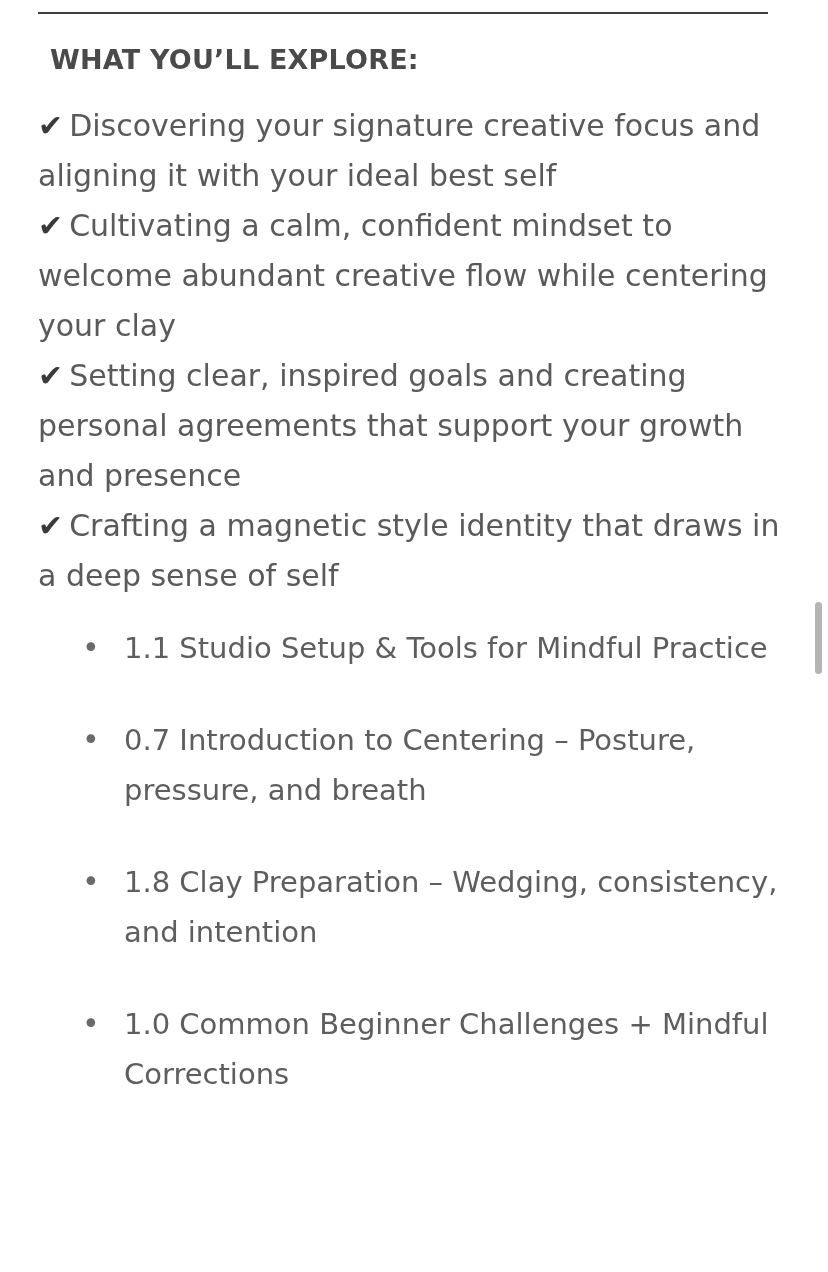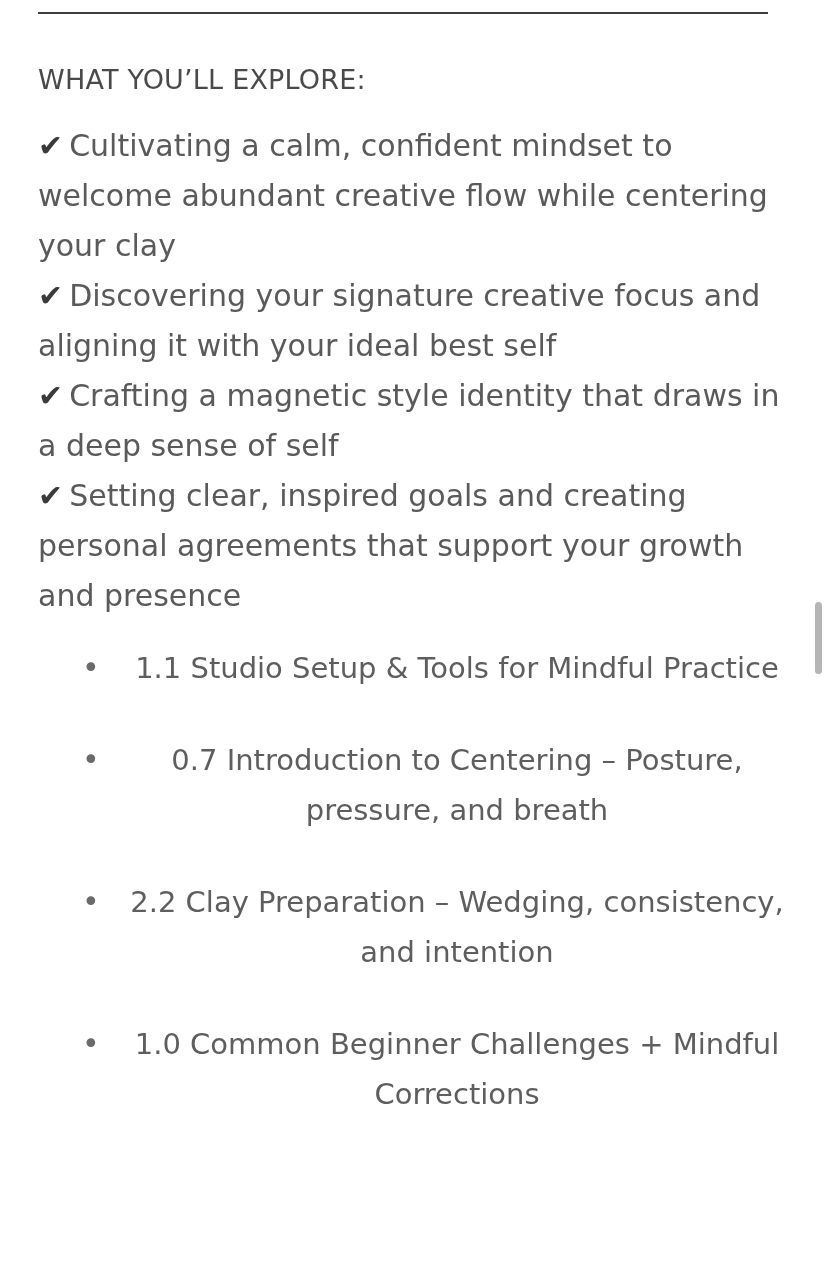--- a/index.html
+++ b/index.html
@@ -31,24 +31,24 @@
   }
   .content {
     position: absolute;
     left: 0;
     top: 0;
     width: 828px;
     padding: 0 38px;
     box-sizing: border-box;
   }
   .section-heading {
-    margin: 0;
-    padding-top: 64px;
+    margin: 12px;
+    padding-top: 32px;
     font-size: 27px;
-    font-weight: normal;
+    font-weight: bold;
     letter-spacing: 0.2px;
     color: #4a4a4a;
     font-family: "DejaVu Sans", sans-serif;
   }
   .check-list {
     margin: 26px 0 0 0;
     padding: 0;
     list-style: none;
   }
   .check-list li {
@@ -62,21 +62,20 @@
   .check-mark {
     font-size: 30px;
     color: #3a3a3a;
     font-weight: bold;
     margin-right: 6px;
   }
   .num-list {
     margin: 22px 0 0 0;
     padding: 0 0 0 44px;
     list-style: none;
-    text-align: center;
   }
   .num-list li {
     position: relative;
     font-size: 29px;
     line-height: 50px;
     color: #5e5e5e;
     margin: 0 0 42px 0;
     padding-left: 42px;
   }
   .num-list li:before {
@@ -111,30 +110,30 @@
 
 <div class="page">
 
   <div class="top-rule"></div>
 
   <div class="content">
 
     <h2 class="section-heading">WHAT YOU’LL EXPLORE:</h2>
 
     <ul class="check-list">
+      <li><span class="check-mark">✔</span><span>Discovering your signature creative focus and aligning it with your ideal best self</span></li>
       <li><span class="check-mark">✔</span><span>Cultivating a calm, confident mindset to welcome abundant creative flow while centering your clay</span></li>
-      <li><span class="check-mark">✔</span><span>Discovering your signature creative focus and aligning it with your ideal best self</span></li>
+      <li><span class="check-mark">✔</span><span>Setting clear, inspired goals and creating personal agreements that support your growth and presence</span></li>
       <li><span class="check-mark">✔</span><span>Crafting a magnetic style identity that draws in a deep sense of self</span></li>
-      <li><span class="check-mark">✔</span><span>Setting clear, inspired goals and creating personal agreements that support your growth and presence</span></li>
     </ul>
 
     <ul class="num-list">
       <li>1.1 Studio Setup &amp; Tools for Mindful Practice</li>
       <li>0.7 Introduction to Centering – Posture, pressure, and breath</li>
-      <li>2.2 Clay Preparation – Wedging, consistency, and intention</li>
+      <li>1.8 Clay Preparation – Wedging, consistency, and intention</li>
       <li>1.0 Common Beginner Challenges + Mindful Corrections</li>
     </ul>
 
   </div>
 
   <div class="scrollbar-track">
     <div class="scrollbar-thumb"></div>
   </div>
 
 </div>

